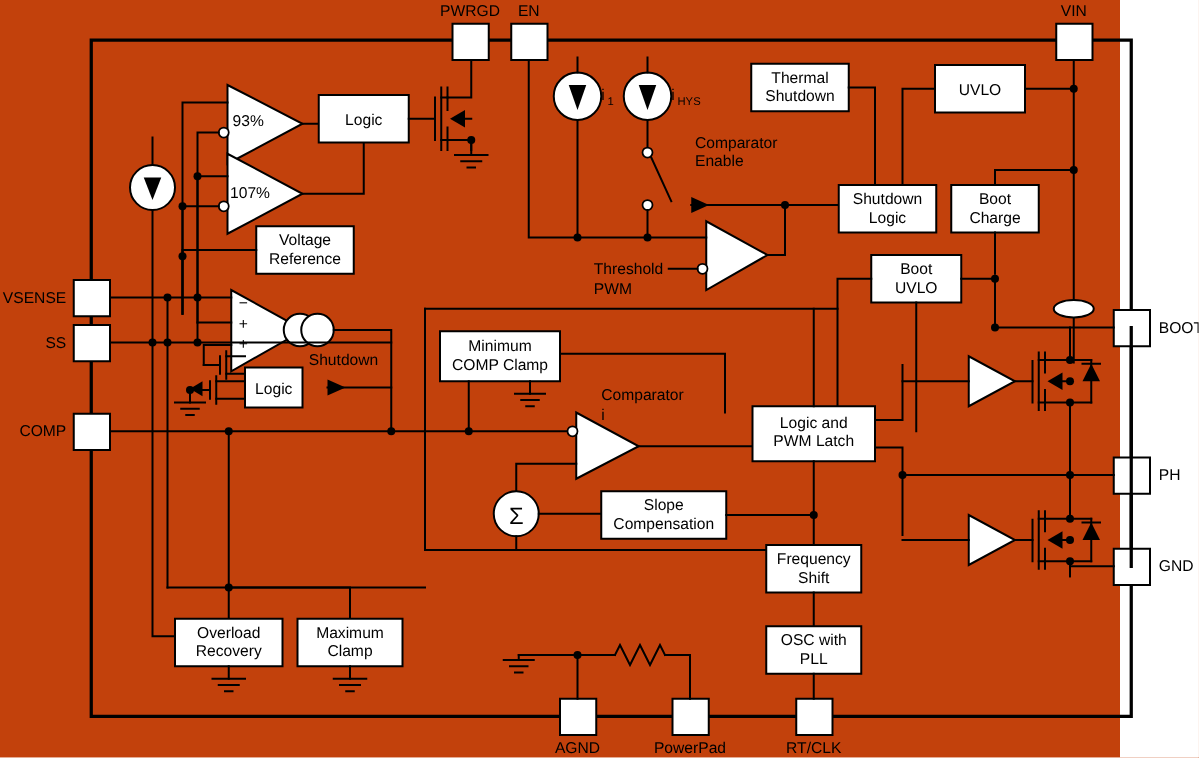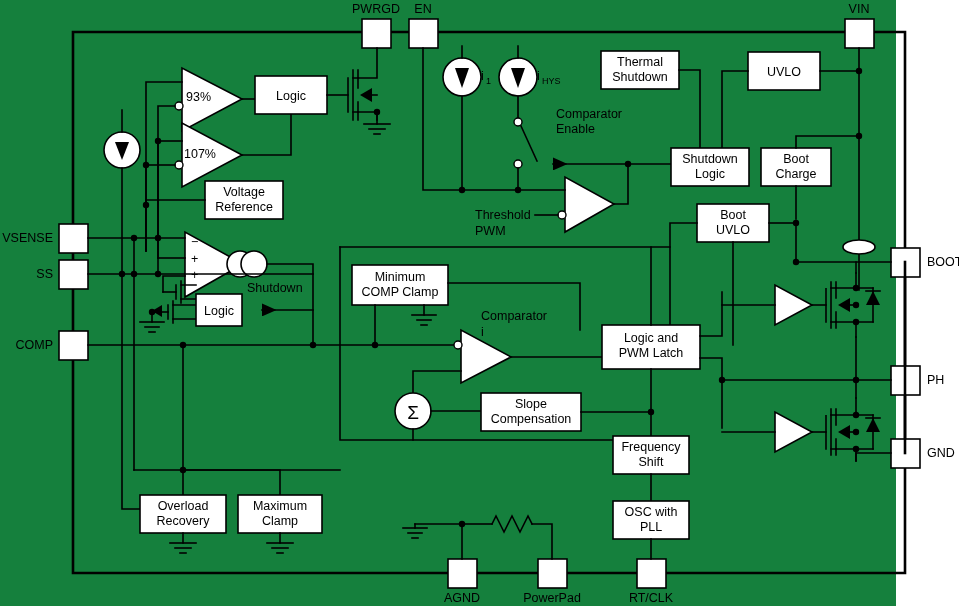--- a/index.html
+++ b/index.html
@@ -1,18 +1,18 @@
 <!DOCTYPE html>
 <html><head>
 <meta charset="utf-8">
 <style>
   html,body{margin:0;padding:0;background:#ffffff;}
   body{width:959px;height:606px;overflow:hidden;
        font-family:"Liberation Sans", sans-serif;}
-  #stage{position:relative;width:896px;height:606px;background:#15803d;}
+  #stage{position:relative;width:896px;height:606px;background:#c2410c;}
   svg{display:block;}
   .wire{stroke:#000;stroke-width:1.6;fill:none;stroke-linecap:square;}
   .wire-thick{stroke:#000;stroke-width:2.6;fill:none;stroke-linecap:square;}
   .box{fill:#ffffff;stroke:#000;stroke-width:1.6;}
   .pinbox{fill:#ffffff;stroke:#000;stroke-width:1.6;}
   .shape{fill:#ffffff;stroke:#000;stroke-width:1.6;}
   .solid{fill:#000;stroke:none;}
   .dot{fill:#000;stroke:none;}
   .open{fill:#ffffff;stroke:#000;stroke-width:1.4;}
   text{font-family:"Liberation Sans", sans-serif;fill:#000;}

